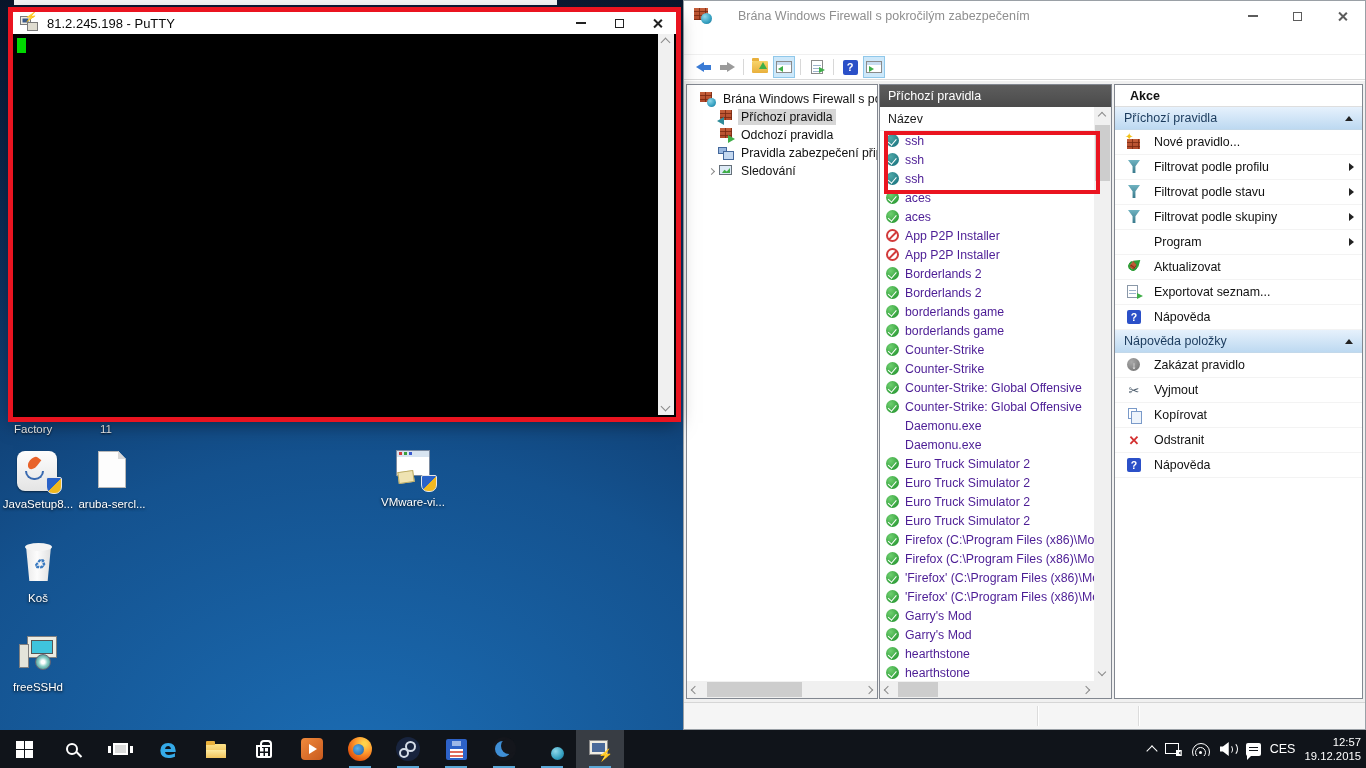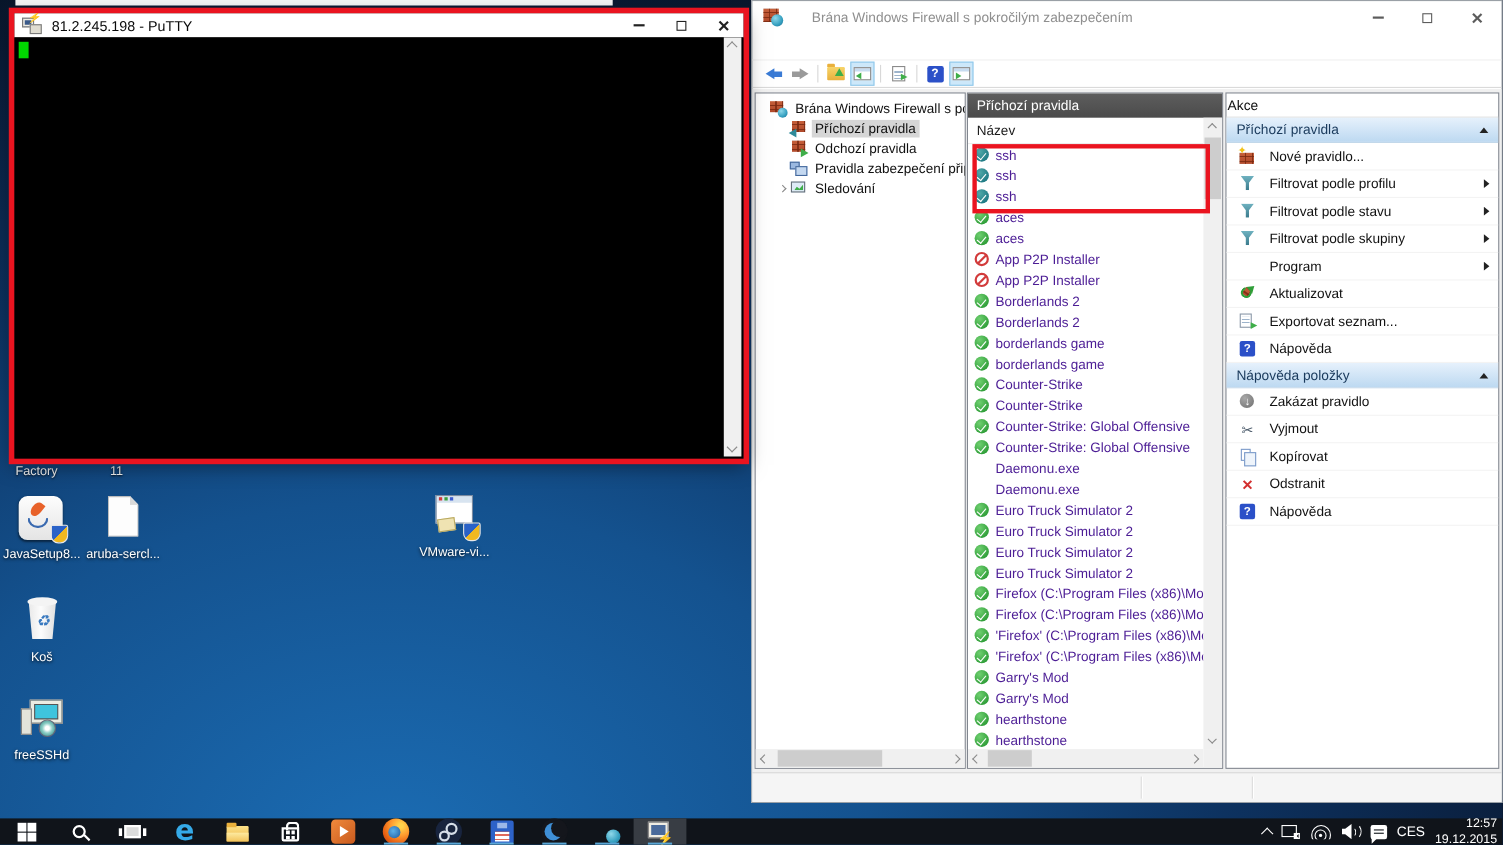--- a/index.html
+++ b/index.html
@@ -162,21 +162,21 @@
   .vscroll{position:absolute;right:0;top:22px;bottom:17px;width:17px;background:#f0f0f0}
   .vscroll .up{position:absolute;top:6px;left:5px;width:6px;height:6px;transform:rotate(-135deg)}
   .vscroll .dn{position:absolute;bottom:6px;left:5px;width:6px;height:6px;transform:rotate(45deg)}
   .vthumb{position:absolute;left:1px;width:15px;background:#cdcdcd}
   .mid-panel .hscroll{right:17px}
   .scroll-corner{position:absolute;right:0;bottom:0;width:17px;height:17px;background:#f0f0f0}
   .annot-rules{left:4px;top:46px;width:216px;height:63px;border-width:4px;z-index:6}
 
   
   .act-panel{left:430px;top:3px;right:2px;bottom:3px}
-  .act-title{height:22px;display:flex;align-items:center;padding-left:1px;font-weight:normal;font-size:12.5px;color:#111;border-bottom:1px solid #dedede}
+  .act-title{height:22px;display:flex;align-items:center;padding-left:15px;font-weight:bold;font-size:12.5px;color:#111;border-bottom:1px solid #dedede}
   .act-sec{height:23px;background:linear-gradient(#e6f1fc,#bdd9f1);border-bottom:1px solid #c2d8ea;display:flex;align-items:center;padding:0 9px;color:#1a3a5c;font-size:12.5px}
   .act-sec .collapse{margin-left:auto;width:0;height:0;border-left:4px solid transparent;border-right:4px solid transparent;border-bottom:5px solid #222}
   .arow{display:flex;align-items:center;height:25px;font-size:12.4px;color:#111;border-bottom:1px solid #f3f3f3}
   .ai{position:relative;width:16px;height:16px;flex:none;margin-left:11px;display:flex;align-items:center;justify-content:center}
   .ai i{position:absolute;display:block}
   .alabel{margin-left:12px;white-space:nowrap}
   .sub{display:none;margin-left:auto;margin-right:8px;width:0;height:0;border-top:4px solid transparent;border-bottom:4px solid transparent;border-left:5px solid #222}
   .arow.submenu .sub{display:block}
   .i-new-rule .ai i{left:1px;bottom:1px;width:13px;height:10px}
   .i-new-rule .ai::before{content:"✦";position:absolute;left:-1px;top:-3px;color:#f2c218;font-size:10px;z-index:2}
@@ -193,21 +193,21 @@
   .i-disable .ai::after{content:"↓";position:relative;color:#fff;font-size:10px;font-weight:bold;z-index:2}
   .i-cut .ai::after{content:"✂";font-size:13px;color:#4a5a6a}
   .i-copy .ai i{left:2px;top:1px;width:9px;height:11px;background:#fff;border:1px solid #7a9ac9}
   .i-copy .ai::after{content:"";position:absolute;left:5px;top:4px;width:9px;height:11px;background:#eef4fb;border:1px solid #7a9ac9}
   .i-delete .ai::after{content:"✕";font-size:13px;font-weight:bold;color:#d32f2f}
 
   .fw-status{position:absolute;left:0;right:0;bottom:0;height:27px;background:#f5f5f5;border-top:1px solid #d6d6d6}
   .status-div{position:absolute;top:3px;bottom:3px;width:1px;background:#dcdcdc;box-shadow:1px 0 0 #fff}
 
   
-  .taskbar{position:absolute;left:0;right:0;bottom:0;height:24px;background:#10141a;display:flex;align-items:stretch;z-index:50}
+  .taskbar{position:absolute;left:0;right:0;bottom:0;height:38px;background:#10141a;display:flex;align-items:stretch;z-index:50}
   .tkb{width:48px;position:relative;display:flex;align-items:center;justify-content:center;flex:none}
   .tkb.running::after{content:"";position:absolute;left:13px;right:13px;bottom:0;height:2px;background:#5aa7d6}
   .tkb.active{background:#383d44}
   .tkb .g{position:relative}
   .i-start .g{width:17px;height:17px;background:
       linear-gradient(#fff,#fff) 0 0/8px 8px no-repeat,linear-gradient(#fff,#fff) 9px 0/8px 8px no-repeat,
       linear-gradient(#fff,#fff) 0 9px/8px 8px no-repeat,linear-gradient(#fff,#fff) 9px 9px/8px 8px no-repeat}
   .i-search .g{width:12px;height:12px;border:2px solid #fff;border-radius:50%}
   .i-search .g::after{content:"";position:absolute;width:2px;height:7px;background:#fff;transform:rotate(-45deg);right:-4px;bottom:-5px}
   .i-task-view .g{width:15px;height:12px;border:2px solid #fff;background:rgba(255,255,255,.85)}

